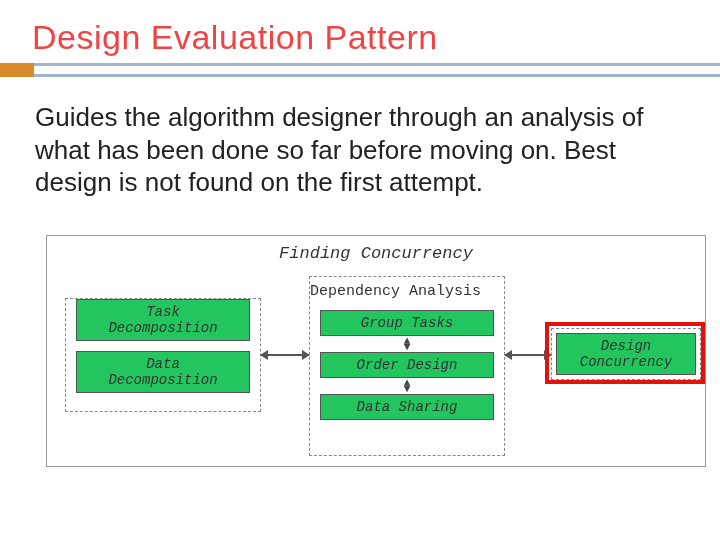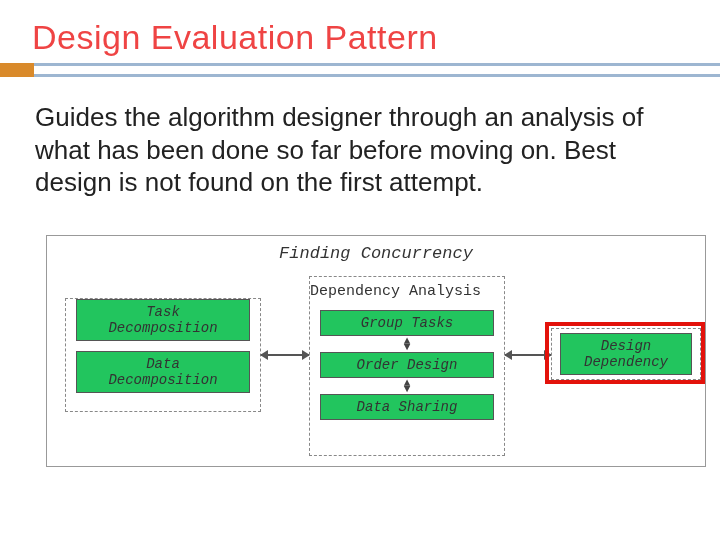--- a/index.html
+++ b/index.html
@@ -55,17 +55,17 @@
       <div class="node" style="font-style: italic;">Group Tasks</div>
       <div class="dep-arrow">▲<br>▼</div>
       <div class="node" style="font-style: italic;">Order Design</div>
       <div class="dep-arrow">▲<br>▼</div>
       <div class="node" style="font-style: italic;">Data Sharing</div>
     </div>
 
     <div class="h-arrow arrow2"></div>
 
     <div class="group-box deseval">
-      <div class="node">Design Dependency</div>
+      <div class="node">Design Concurrency</div>
     </div>
     <div class="highlight"></div>
   </div>
 </div>
 
 </body></html>

